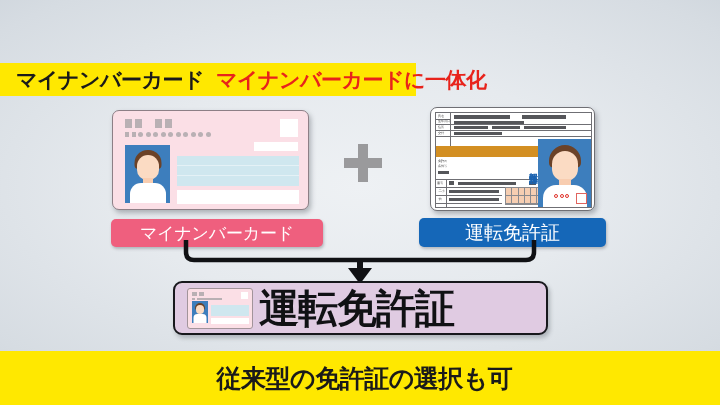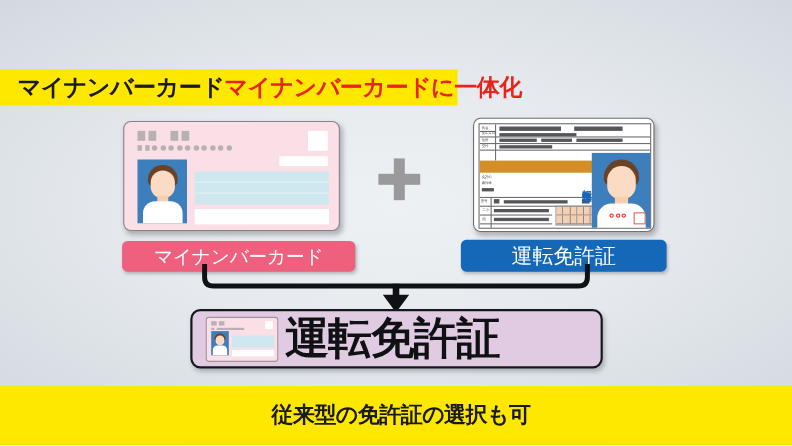--- a/index.html
+++ b/index.html
@@ -33,21 +33,21 @@
     box-sizing: border-box;
   }
   .banner-top .t {
     font-size: 21px;
     font-weight: bold;
     letter-spacing: -0.5px;
     line-height: 1;
     white-space: nowrap;
   }
   .blk { color: #1a1a1a; }
-  .red { color: #e8231b; }
+  .red { color: #e8231b; margin-left: 12px; }
 
   
   .card-shadow {
     position: absolute;
     border-radius: 7px;
     box-shadow: 2px 3px 5px rgba(60,65,75,0.35);
   }
 
   
   #mynumber-card {
@@ -287,21 +287,21 @@
     width: 720px; height: 54px;
     background: #ffe800;
     display: flex;
     align-items: center;
     justify-content: center;
   }
   .banner-bottom .big {
     font-size: 34px; font-weight: bold; line-height: 1; letter-spacing: -1px;
   }
   .banner-bottom .small {
-    font-size: 20px; font-weight: bold; color: #1a1a1a;
+    font-size: 25px; font-weight: bold; color: #1a1a1a;
     line-height: 1; letter-spacing: -0.5px; margin-left: 9px;
   }
 </style>
 </head>
 <body>
 
 <div id="stage">
 
   <div class="banner-top">
     <span class="t"><span class="blk">マイナンバーカード</span><span class="red">マイナンバーカードに一体化</span></span>

